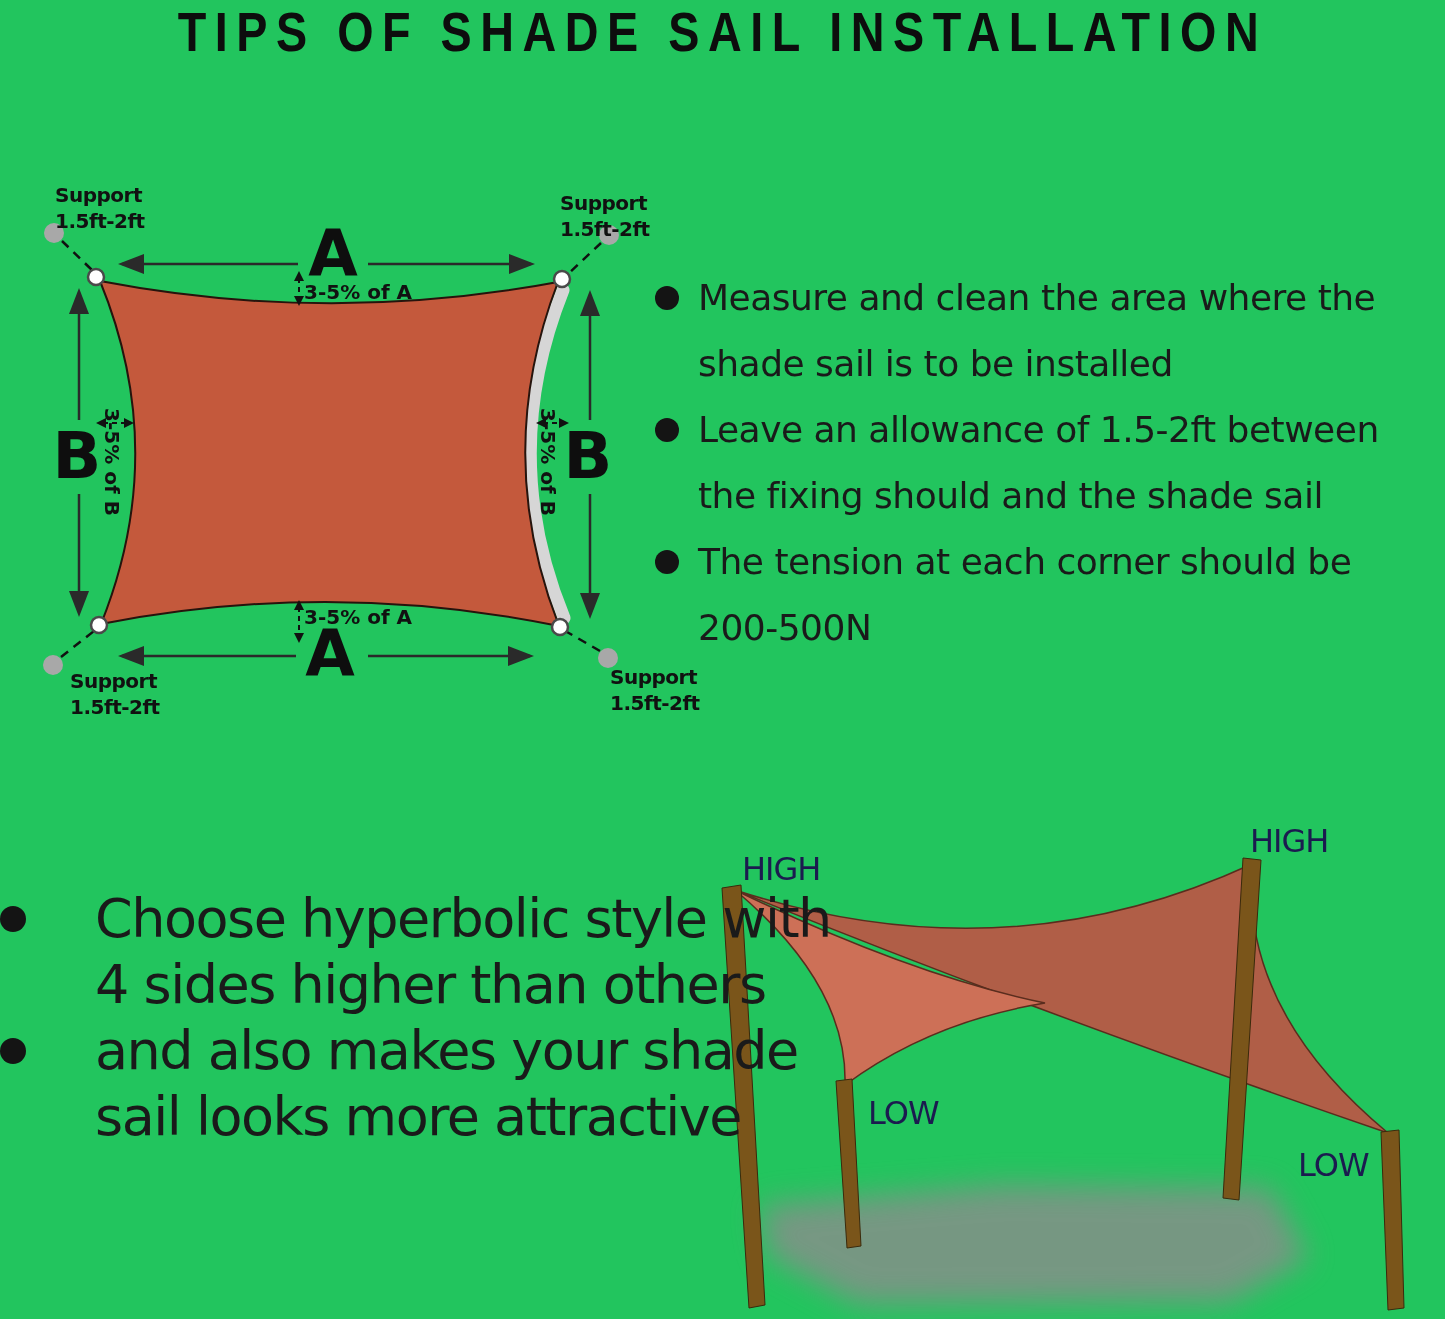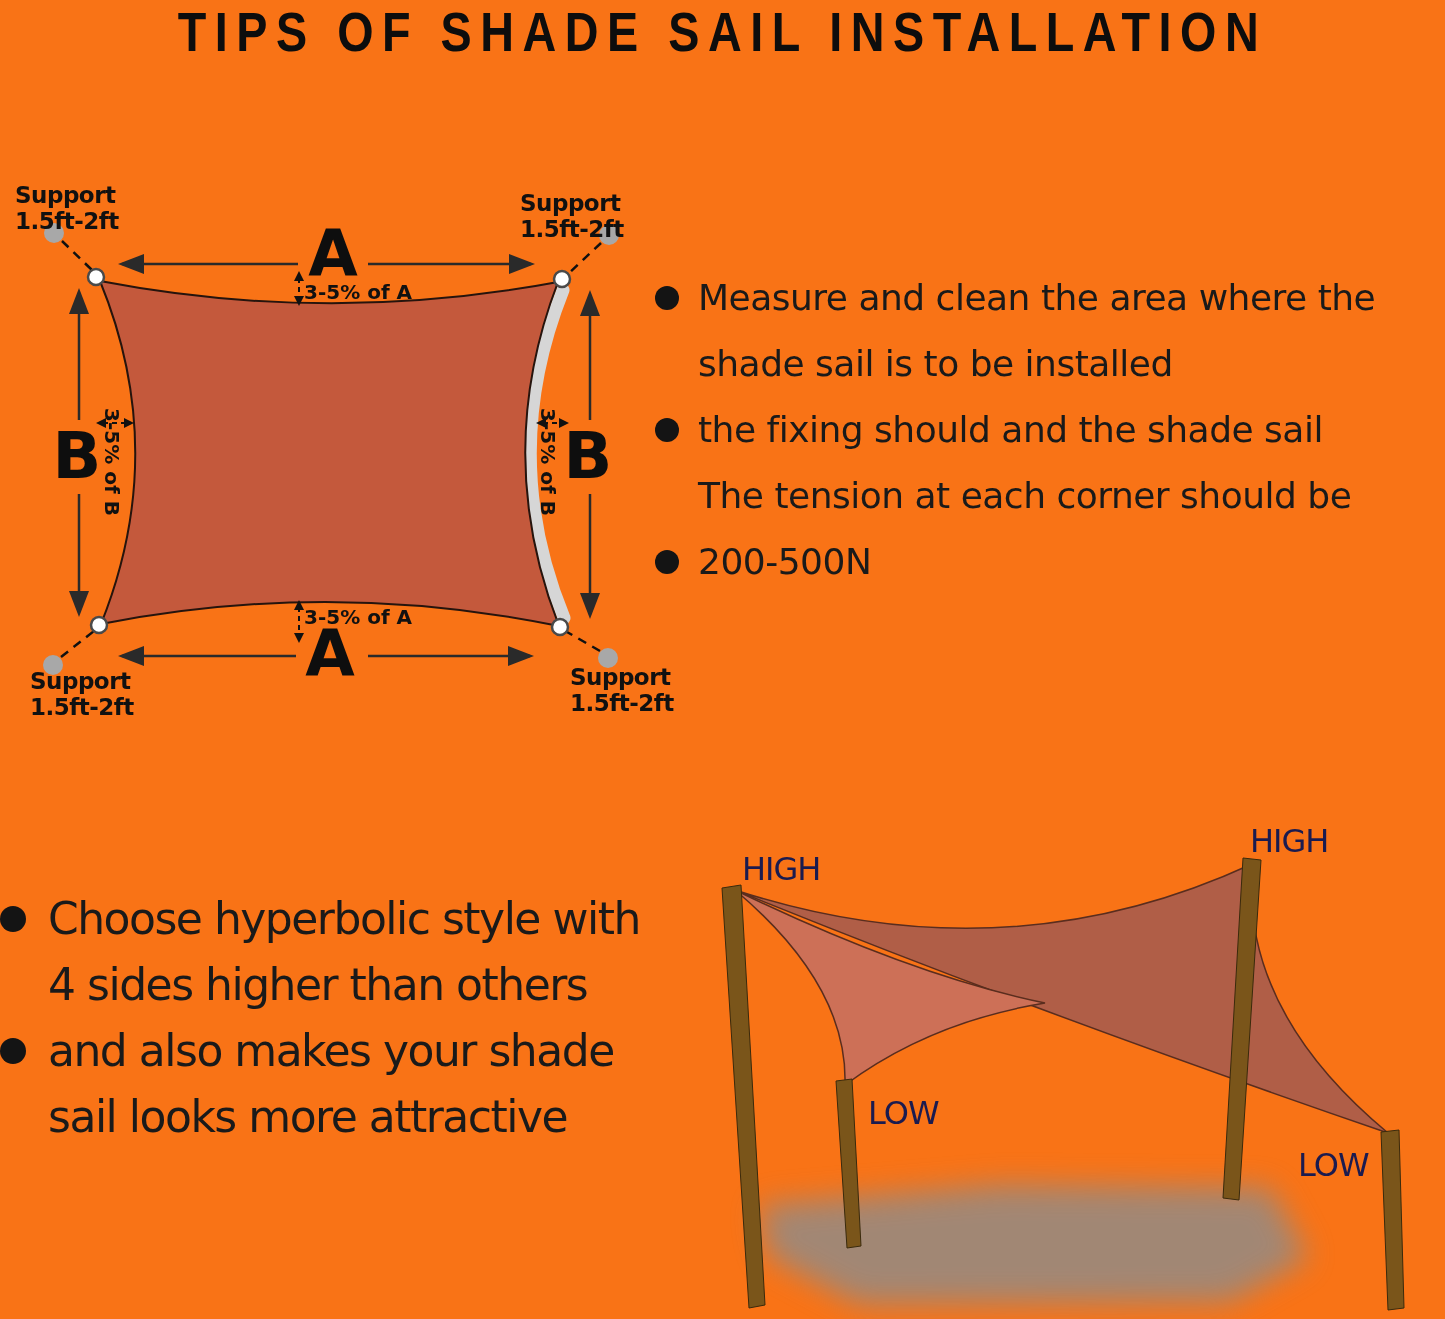--- a/index.html
+++ b/index.html
@@ -1,29 +1,29 @@
 <!DOCTYPE html>
 <html><head>
 <meta charset="utf-8">
 <style>
   html,body{margin:0;padding:0;background:#fff;}
-  #canvas{position:relative;width:1445px;height:1319px;background:#f97316;overflow:hidden;
+  #canvas{position:relative;width:1445px;height:1319px;background:#22c55e;overflow:hidden;
           font-family:"DejaVu Sans", sans-serif;color:#1a1a1a;}
   .abs{position:absolute;}
   #title{left:0;top:0;width:1445px;text-align:center;font-family:"Liberation Sans",sans-serif;
          font-weight:bold;font-size:55px;letter-spacing:10px;color:#0d0d0d;
          transform:scaleX(0.85);transform-origin:50% 0;white-space:nowrap;}
   svg{position:absolute;left:0;top:0;}
-  .support{font-size:23px;font-weight:bold;line-height:26px;color:#111;letter-spacing:-0.5px;}
+  .support{font-size:20px;font-weight:bold;line-height:26px;color:#111;letter-spacing:-0.5px;margin-left:40px;}
   .dimletter{font-size:64px;font-weight:bold;line-height:1;color:#0e0e0e;transform:translateX(-50%);}
   .offset{font-size:20px;font-weight:bold;color:#111;white-space:nowrap;line-height:22px;}
   .offset-rot{transform:translate(-50%,-50%) rotate(90deg);}
   .tips{font-size:36px;letter-spacing:-0.5px;}
   .tips .line{line-height:66px;white-space:nowrap;padding-left:46px;}
-  #tips-left{font-size:44px;letter-spacing:-1.5px;}
+  #tips-left{font-size:54px;letter-spacing:-1.5px;padding-left:47px;}
   #tips-left .line{padding-left:48px;}
   .bullet{position:absolute;background:#141414;border-radius:50%;}
   .b24{width:24px;height:24px;}
   .b26{width:26px;height:26px;}
   .postlabel{font-size:32px;color:#1b1b4f;letter-spacing:-1px;white-space:nowrap;}
 </style>
 </head>
 <body>
 
 <div id="canvas">
@@ -149,20 +149,21 @@
   <div class="abs dimletter" style="left:588px;top:424px;">B</div>
 
   <div class="abs offset" style="left:304px;top:281px;">3-5% of A</div>
   <div class="abs offset" style="left:304px;top:606px;">3-5% of A</div>
   <div class="abs offset offset-rot" style="left:112px;top:462px;">3-5% of B</div>
   <div class="abs offset offset-rot" style="left:548px;top:462px;">3-5% of B</div>
 
   <div class="abs tips" style="left:652px;top:265px;">
     <div class="line">Measure and clean the area where the</div>
     <div class="line">shade sail is to be installed</div>
+    <div class="line">Leave an allowance of 1.5-2ft between</div>
     <div class="line">the fixing should and the shade sail</div>
     <div class="line">The tension at each corner should be</div>
     <div class="line">200-500N</div>
   </div>
   <div class="bullet b24" style="left:655px;top:286px;"></div>
   <div class="bullet b24" style="left:655px;top:418px;"></div>
   <div class="bullet b24" style="left:655px;top:550px;"></div>
 
   <div id="tips-left" class="abs tips" style="left:0px;top:886px;">
     <div class="line">Choose hyperbolic style with</div>

